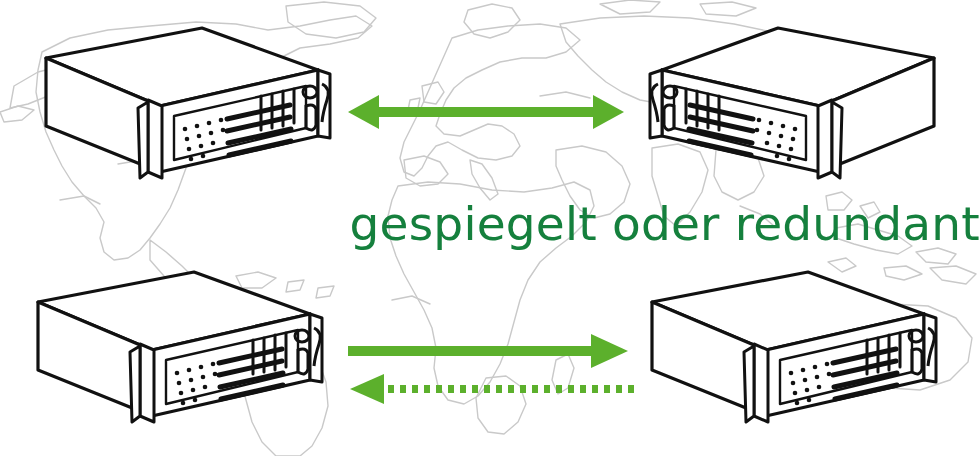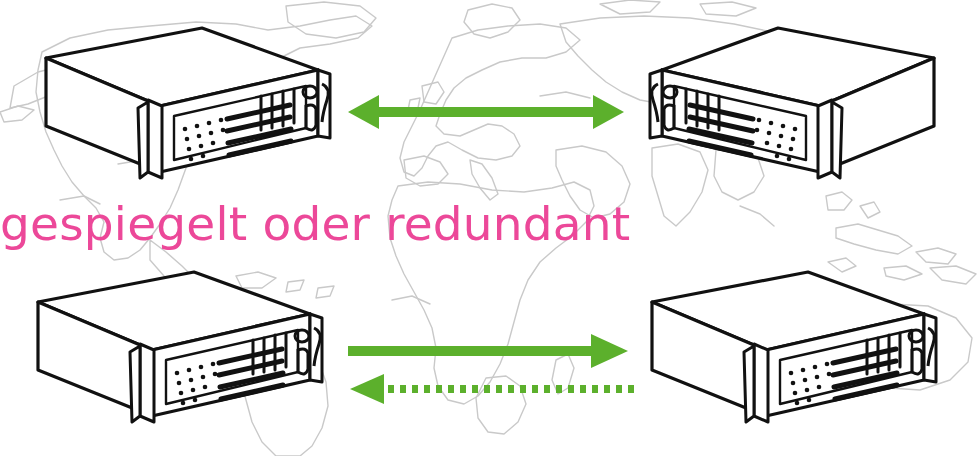--- a/index.html
+++ b/index.html
@@ -36,26 +36,26 @@
   .arrow svg{display:block;width:100%;height:100%;overflow:visible;}
 
   #arrow-top{left:348px; top:92px; width:276px; height:40px;}
   #arrow-mid{left:348px; top:332px; width:280px; height:38px;}
   #arrow-bot{left:350px; top:372px; width:290px; height:34px;}
 
   #caption{
     position:absolute;
     left:0; top:198px;
     width:980px;
-    text-align:left;
+    text-align:right;
     font-family:"DejaVu Sans", sans-serif;
     font-size:47px;
     font-weight:400;
     letter-spacing:0.2px;
-    color:#ec4899;
+    color:#15803d;
     line-height:1.1;
     white-space:nowrap;
   }
 </style>
 </head>
 <body>
 
 <div id="stage">
 
   <svg id="worldmap" viewBox="0 0 980 456" preserveAspectRatio="none" aria-hidden="true">

